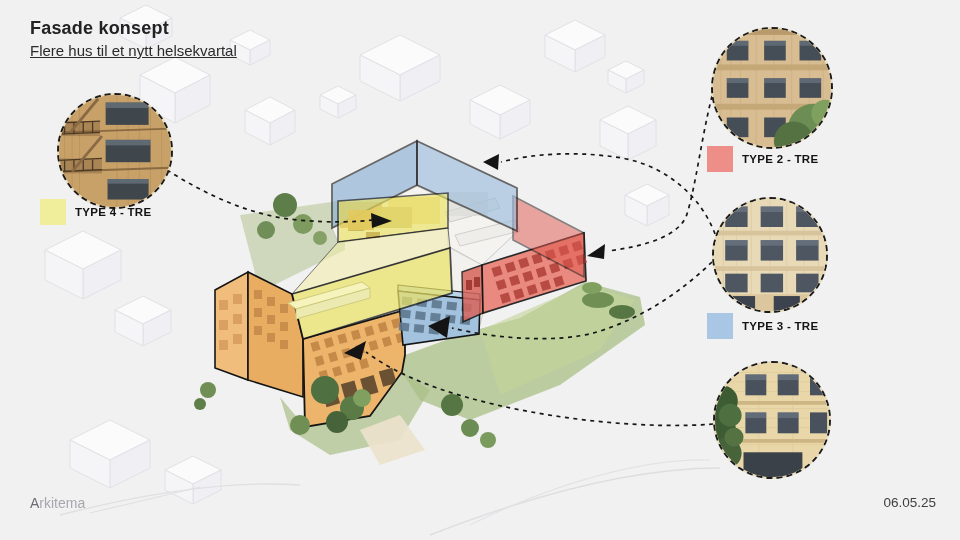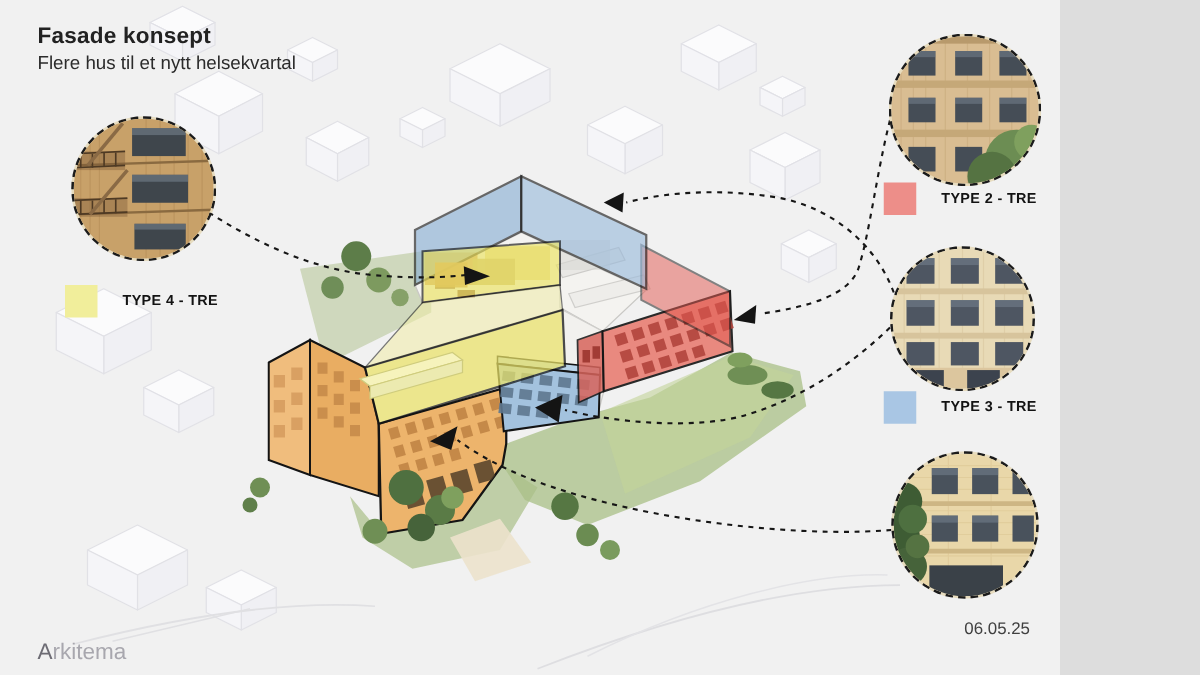--- a/index.html
+++ b/index.html
@@ -1,40 +1,40 @@
 <!DOCTYPE html>
 <html><head>
 <meta charset="utf-8">
 <style>
   html,body{margin:0;padding:0;background:#ddd;}
   .slide{
-    position:relative;width:848px;height:540px;overflow:hidden;
+    position:relative;width:960px;height:540px;overflow:hidden;
     background:#f1f1f1;font-family:"Liberation Sans",sans-serif;
   }
   svg.scene{position:absolute;left:0;top:0;}
   .hdr{position:absolute;left:30px;top:18px;z-index:5;}
   .hdr h1{margin:0;font-size:18px;font-weight:600;color:#222;letter-spacing:.2px;}
-  .hdr h2{margin:3px 0 0 0;font-size:15px;font-weight:500;color:#2b2b2b;}
+  .hdr h2{margin:3px 0 0 0;font-size:15px;font-weight:500;color:#2b2b2b;text-decoration:underline;}
   .callout{
     position:absolute;border:2px dashed #1b1b1b;border-radius:50%;
     overflow:hidden;box-sizing:border-box;background:#e7dcbf;z-index:4;
   }
   .callout svg{display:block;width:100%;height:100%;}
   .c4{left:57px;top:93px;width:116px;height:116px;}
   .c2{left:711px;top:27px;width:122px;height:122px;}
   .c3{left:712px;top:197px;width:116px;height:116px;}
   .c1{left:713px;top:361px;width:118px;height:118px;}
-  .legendrow{position:absolute;display:flex;align-items:center;gap:20px;z-index:5;}
-  .lr4{left:52px;top:199px;margin-top:29px;}
+  .legendrow{position:absolute;display:flex;align-items:center;gap:9px;z-index:5;}
+  .lr4{left:40px;top:199px;}
   .lr2{left:707px;top:146px;}
   .lr3{left:707px;top:313px;}
   .lr1{left:704px;top:478px;}
   .swatch{width:26px;height:26px;display:inline-block;}
   .legendrow .lbl{font-size:11.5px;font-weight:700;color:#131313;letter-spacing:.3px;white-space:nowrap;}
-  .logo{position:absolute;left:30px;top:495px;font-size:18px;font-weight:500;color:#a8a7ae;z-index:5;display:block;margin-top:16px;}
+  .logo{position:absolute;left:30px;top:495px;font-size:14px;font-weight:500;color:#a8a7ae;z-index:5;display:block;}
   .logo::first-letter{color:#6d6c74;}
   .date{position:absolute;right:24px;top:495px;font-size:13.5px;font-weight:500;color:#404040;z-index:5;}
 </style>
 </head>
 <body>
 
 <div class="slide">
 
   <svg class="scene" width="960" height="540" viewBox="0 0 960 540">
 

